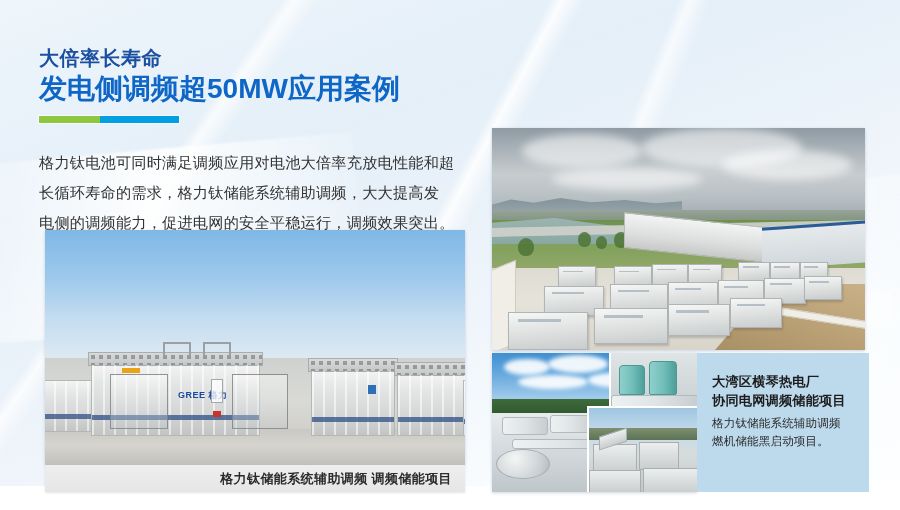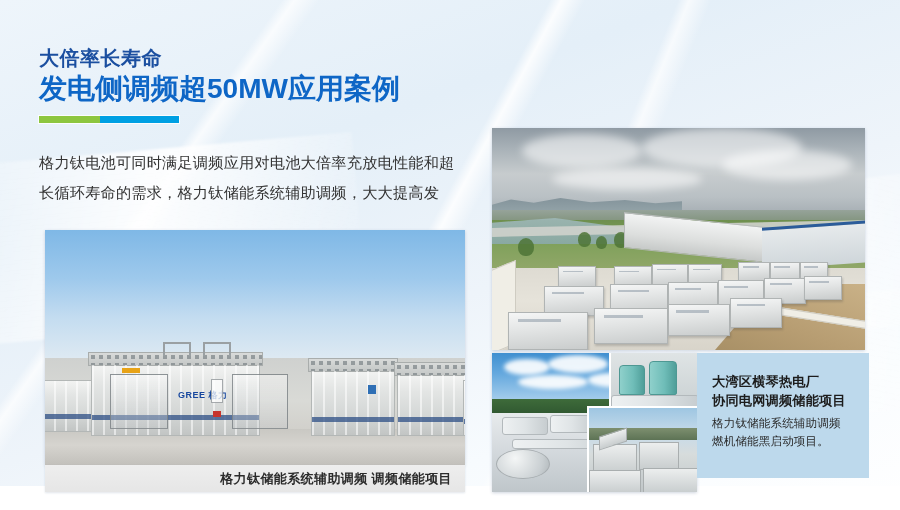--- a/index.html
+++ b/index.html
@@ -151,21 +151,21 @@
   .pc-inset-hill{position:absolute;top:20px;left:0;width:100%;height:12px;
     background:linear-gradient(180deg,#7d8f6f,#5d7355);}
   .pc-topright{position:absolute;right:0;top:0;width:88px;height:58px;
     background:linear-gradient(180deg,#dfe4e5 0%,#c8cfd1 100%);
     border-left:2px solid #ffffff;box-sizing:border-box;overflow:hidden;}
   .pc-teal{position:absolute;border-radius:4px 4px 2px 2px;
     background:linear-gradient(90deg,#8fd0cb 0%,#6fbdb8 55%,#4f9e99 100%);
     border:1px solid #4e9893;box-sizing:border-box;}
 
   
-  .info-panel{position:absolute;left:697px;top:353px;width:172px;height:125px;
+  .info-panel{position:absolute;left:697px;top:353px;width:172px;height:139px;
     background:#bdd9ec;box-sizing:border-box;padding:19px 14px 0 15px;}
   .info-title{font-size:13.2px;font-weight:bold;color:#1c1c1c;
     line-height:19px;letter-spacing:.2px;}
   .info-title div{white-space:nowrap;}
   .info-text{margin-top:4px;font-size:11.6px;color:#2a2a2a;
     line-height:17.5px;letter-spacing:.1px;}
   .info-text div{white-space:nowrap;}
 </style>
 </head>
 <body>
@@ -182,20 +182,21 @@
     <div class="title">发电侧调频超50MW应用案例</div>
     <div class="rule">
       <div class="rule-a"></div>
       <div class="rule-b"></div>
     </div>
   </div>
 
   <div class="body-copy">
     <p>格力钛电池可同时满足调频应用对电池大倍率充放电性能和超</p>
     <p>长循环寿命的需求，格力钛储能系统辅助调频，大大提高发</p>
+    <p>电侧的调频能力，促进电网的安全平稳运行，调频效果突出。</p>
   </div>
 
   <div class="photo photo-main">
     <div class="layer pm-sky"></div>
     <div class="layer pm-ground"></div>
     <div class="pm-lot"></div>
 
     <div class="container-unit" style="left:-14px;top:150px;width:70px;height:52px;">
       <div class="cu-ribs"></div>
       <div class="cu-band" style="top:33px;"></div>

